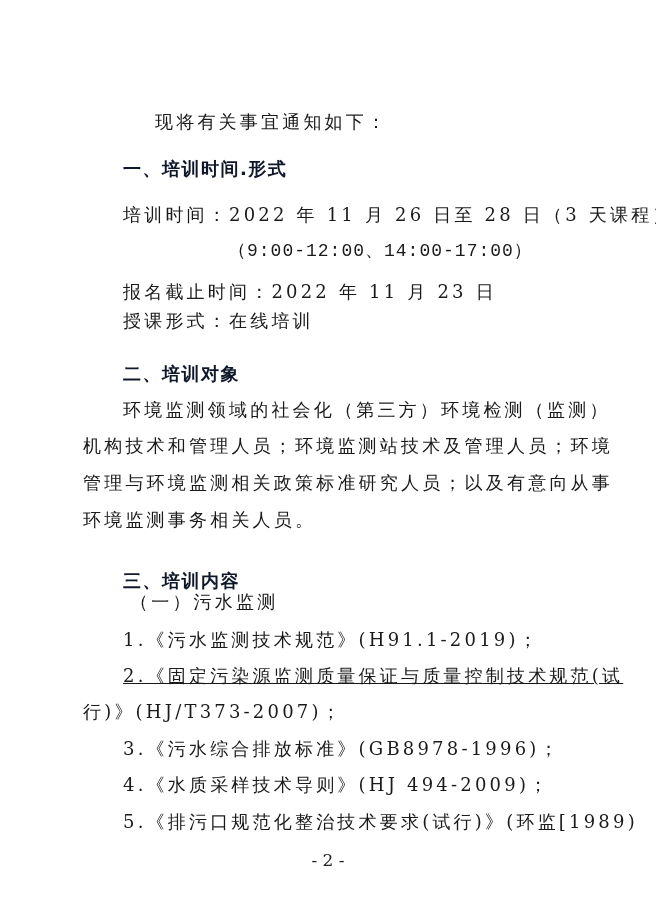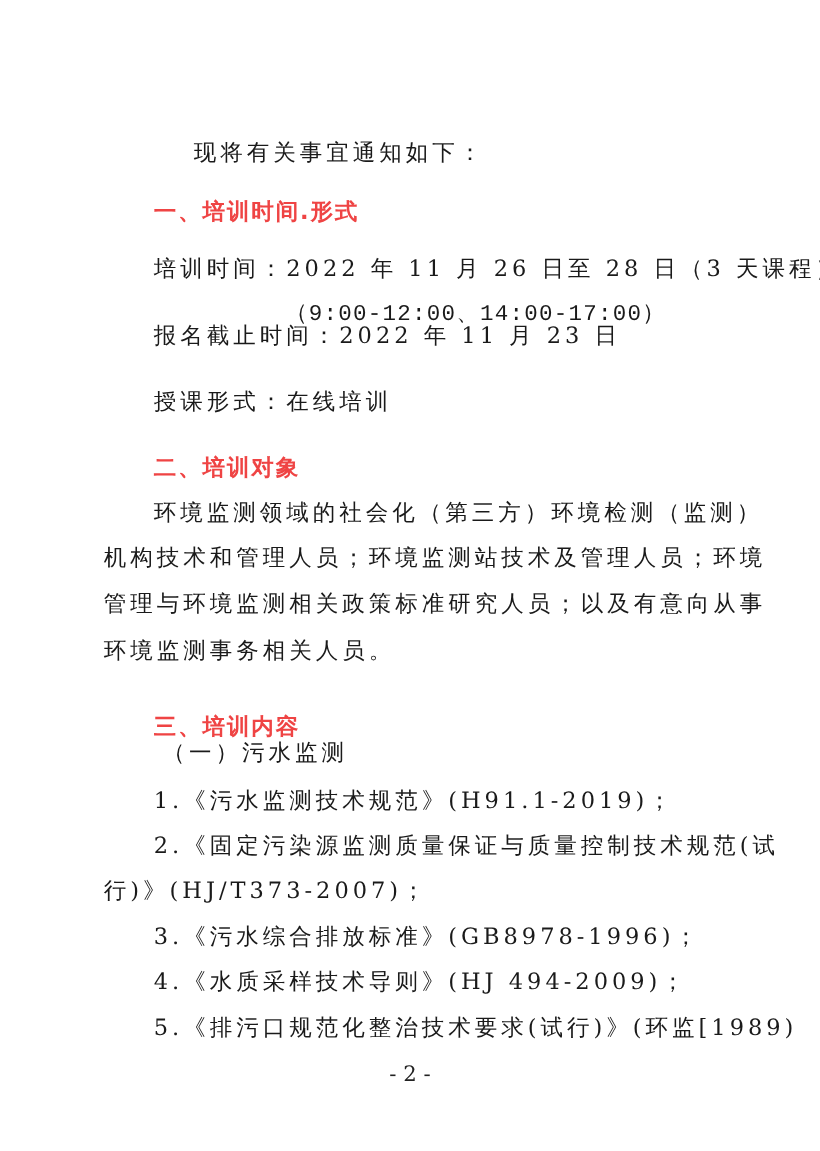--- a/index.html
+++ b/index.html
@@ -1,44 +1,44 @@
 <!DOCTYPE html>
 <html><head>
 <meta charset="utf-8">
 <style>
   html, body { margin:0; padding:0; background:#ffffff; }
   body { width:656px; height:921px; position:relative; overflow:hidden;
          font-family:"DejaVu Serif", "Liberation Serif", serif; color:#1a1a1a; }
   .line { position:absolute; font-size:18px; white-space:nowrap; letter-spacing:3.2px; }
-  .h { font-family:"DejaVu Sans", "Liberation Sans", sans-serif; font-weight:bold; letter-spacing:1.5px; color:#ef4444; }
+  .h { font-family:"DejaVu Sans", "Liberation Sans", sans-serif; font-weight:bold; letter-spacing:1.5px; color:#0f172a; }
   .num { letter-spacing:1px;font-family:Liberation Mono, monospace; }
   .pg { position:absolute; left:0; width:656px; text-align:center; top:850px; font-size:17px; color:#222; }
 </style>
 </head>
 <body>
 
 <div>
   <div class="line" style="left:123px;top:110px;margin-left:32px;">现将有关事宜通知如下：</div>
 
   <div class="line h" style="left:123px;top:157px;">一、培训时间.形式</div>
   <div class="line" style="left:123px;top:203px;">培训时间：2022 年 11 月 26 日至 28 日（3 天课程）</div>
   <div class="line num" style="left:228px;top:238px;">（9:00-12:00、14:00-17:00）</div>
-  <div class="line" style="left:123px;top:256px;text-align:center;">报名截止时间：2022 年 11 月 23 日</div>
+  <div class="line" style="left:123px;top:280px;text-align:center;">报名截止时间：2022 年 11 月 23 日</div>
   <div class="line" style="left:123px;top:309px;">授课形式：在线培训</div>
 
   <div class="line h" style="left:123px;top:362px;">二、培训对象</div>
   <div class="line" style="left:123px;top:398px;">环境监测领域的社会化（第三方）环境检测（监测）</div>
   <div class="line" style="left:83px;top:434px;">机构技术和管理人员；环境监测站技术及管理人员；环境</div>
   <div class="line" style="left:83px;top:471px;">管理与环境监测相关政策标准研究人员；以及有意向从事</div>
   <div class="line" style="left:83px;top:508px;">环境监测事务相关人员。</div>
 
   <div class="line h" style="left:123px;top:545px;margin-top:24px;">三、培训内容</div>
   <div class="line" style="left:130px;top:590px;">（一）污水监测</div>
 
   <div class="line" style="left:123px;top:628px;">1.《污水监测技术规范》(H91.1-2019)；</div>
-  <div class="line" style="left:123px;top:664px;">2.《固定污染源监测质量保证与质量控制技术规范(试</div>
+  <div class="line" style="left:123px;top:664px;text-decoration:underline;">2.《固定污染源监测质量保证与质量控制技术规范(试</div>
   <div class="line" style="left:83px;top:700px;text-align:right;">行)》(HJ/T373-2007)；</div>
   <div class="line" style="left:123px;top:737px;">3.《污水综合排放标准》(GB8978-1996)；</div>
   <div class="line" style="left:123px;top:773px;">4.《水质采样技术导则》(HJ 494-2009)；</div>
   <div class="line" style="left:123px;top:810px;">5.《排污口规范化整治技术要求(试行)》(环监[1989)</div>
 
   <div class="pg">- 2 -</div>
 </div>
 
 </body></html>

